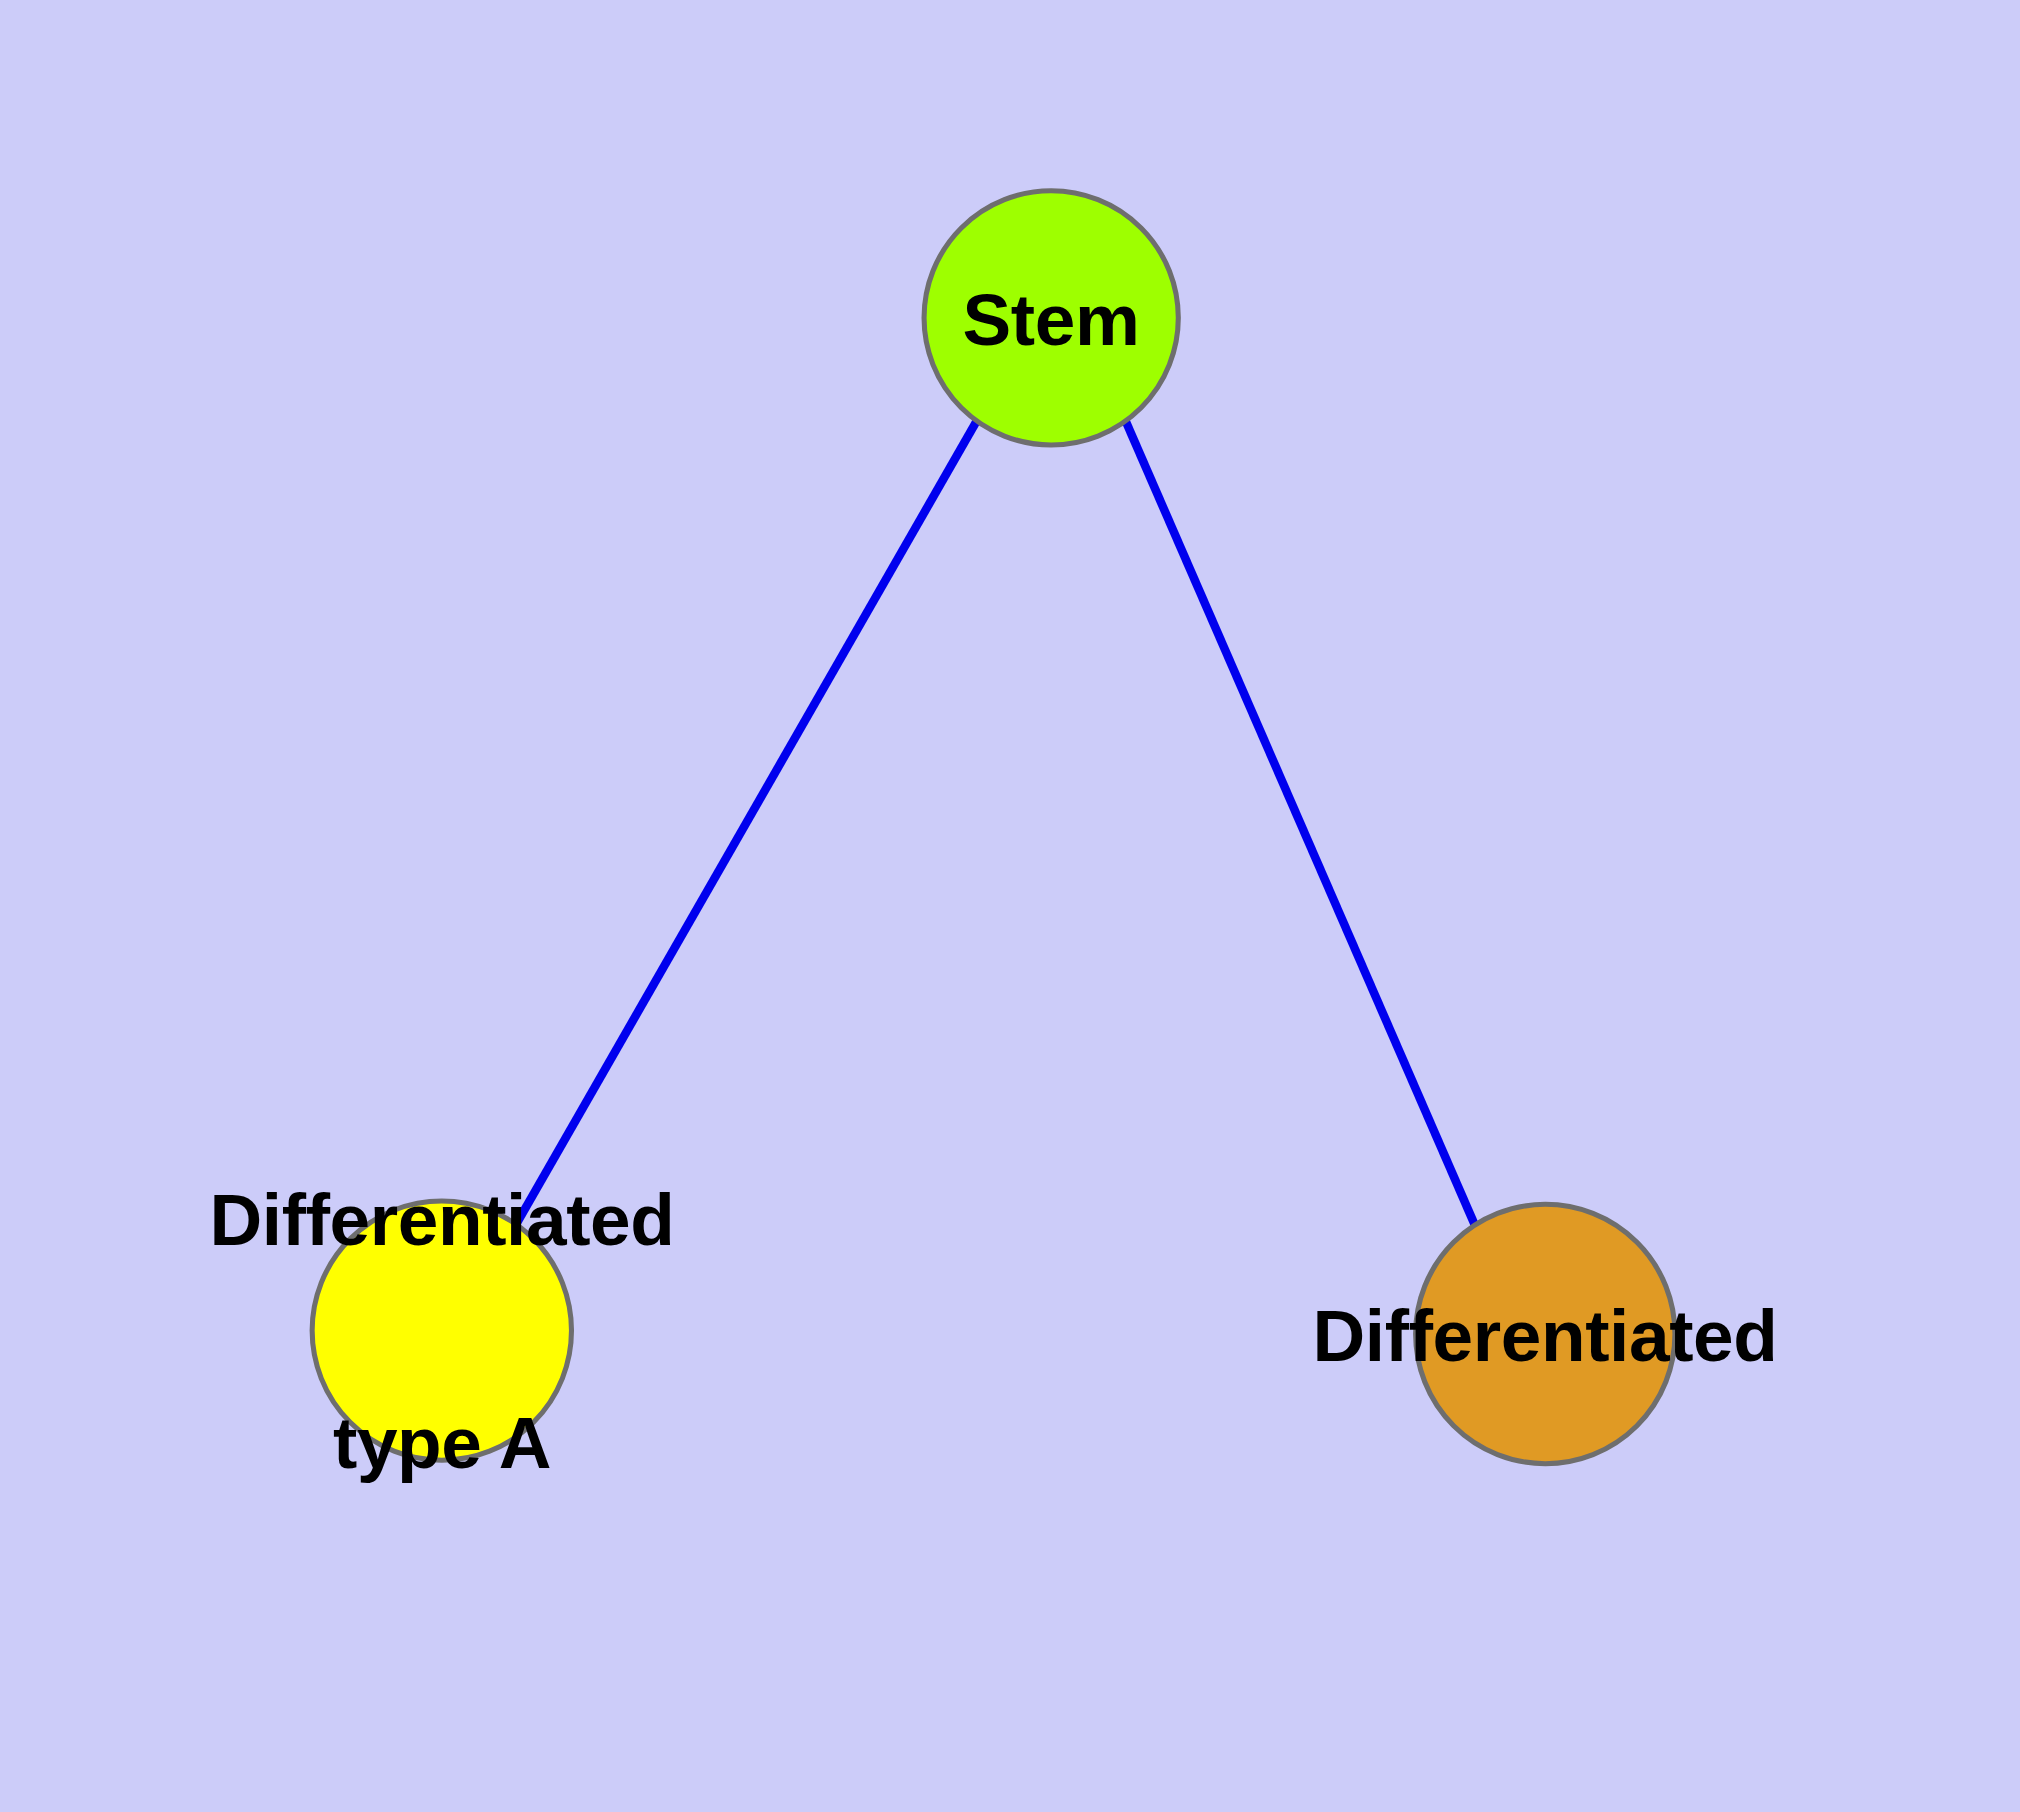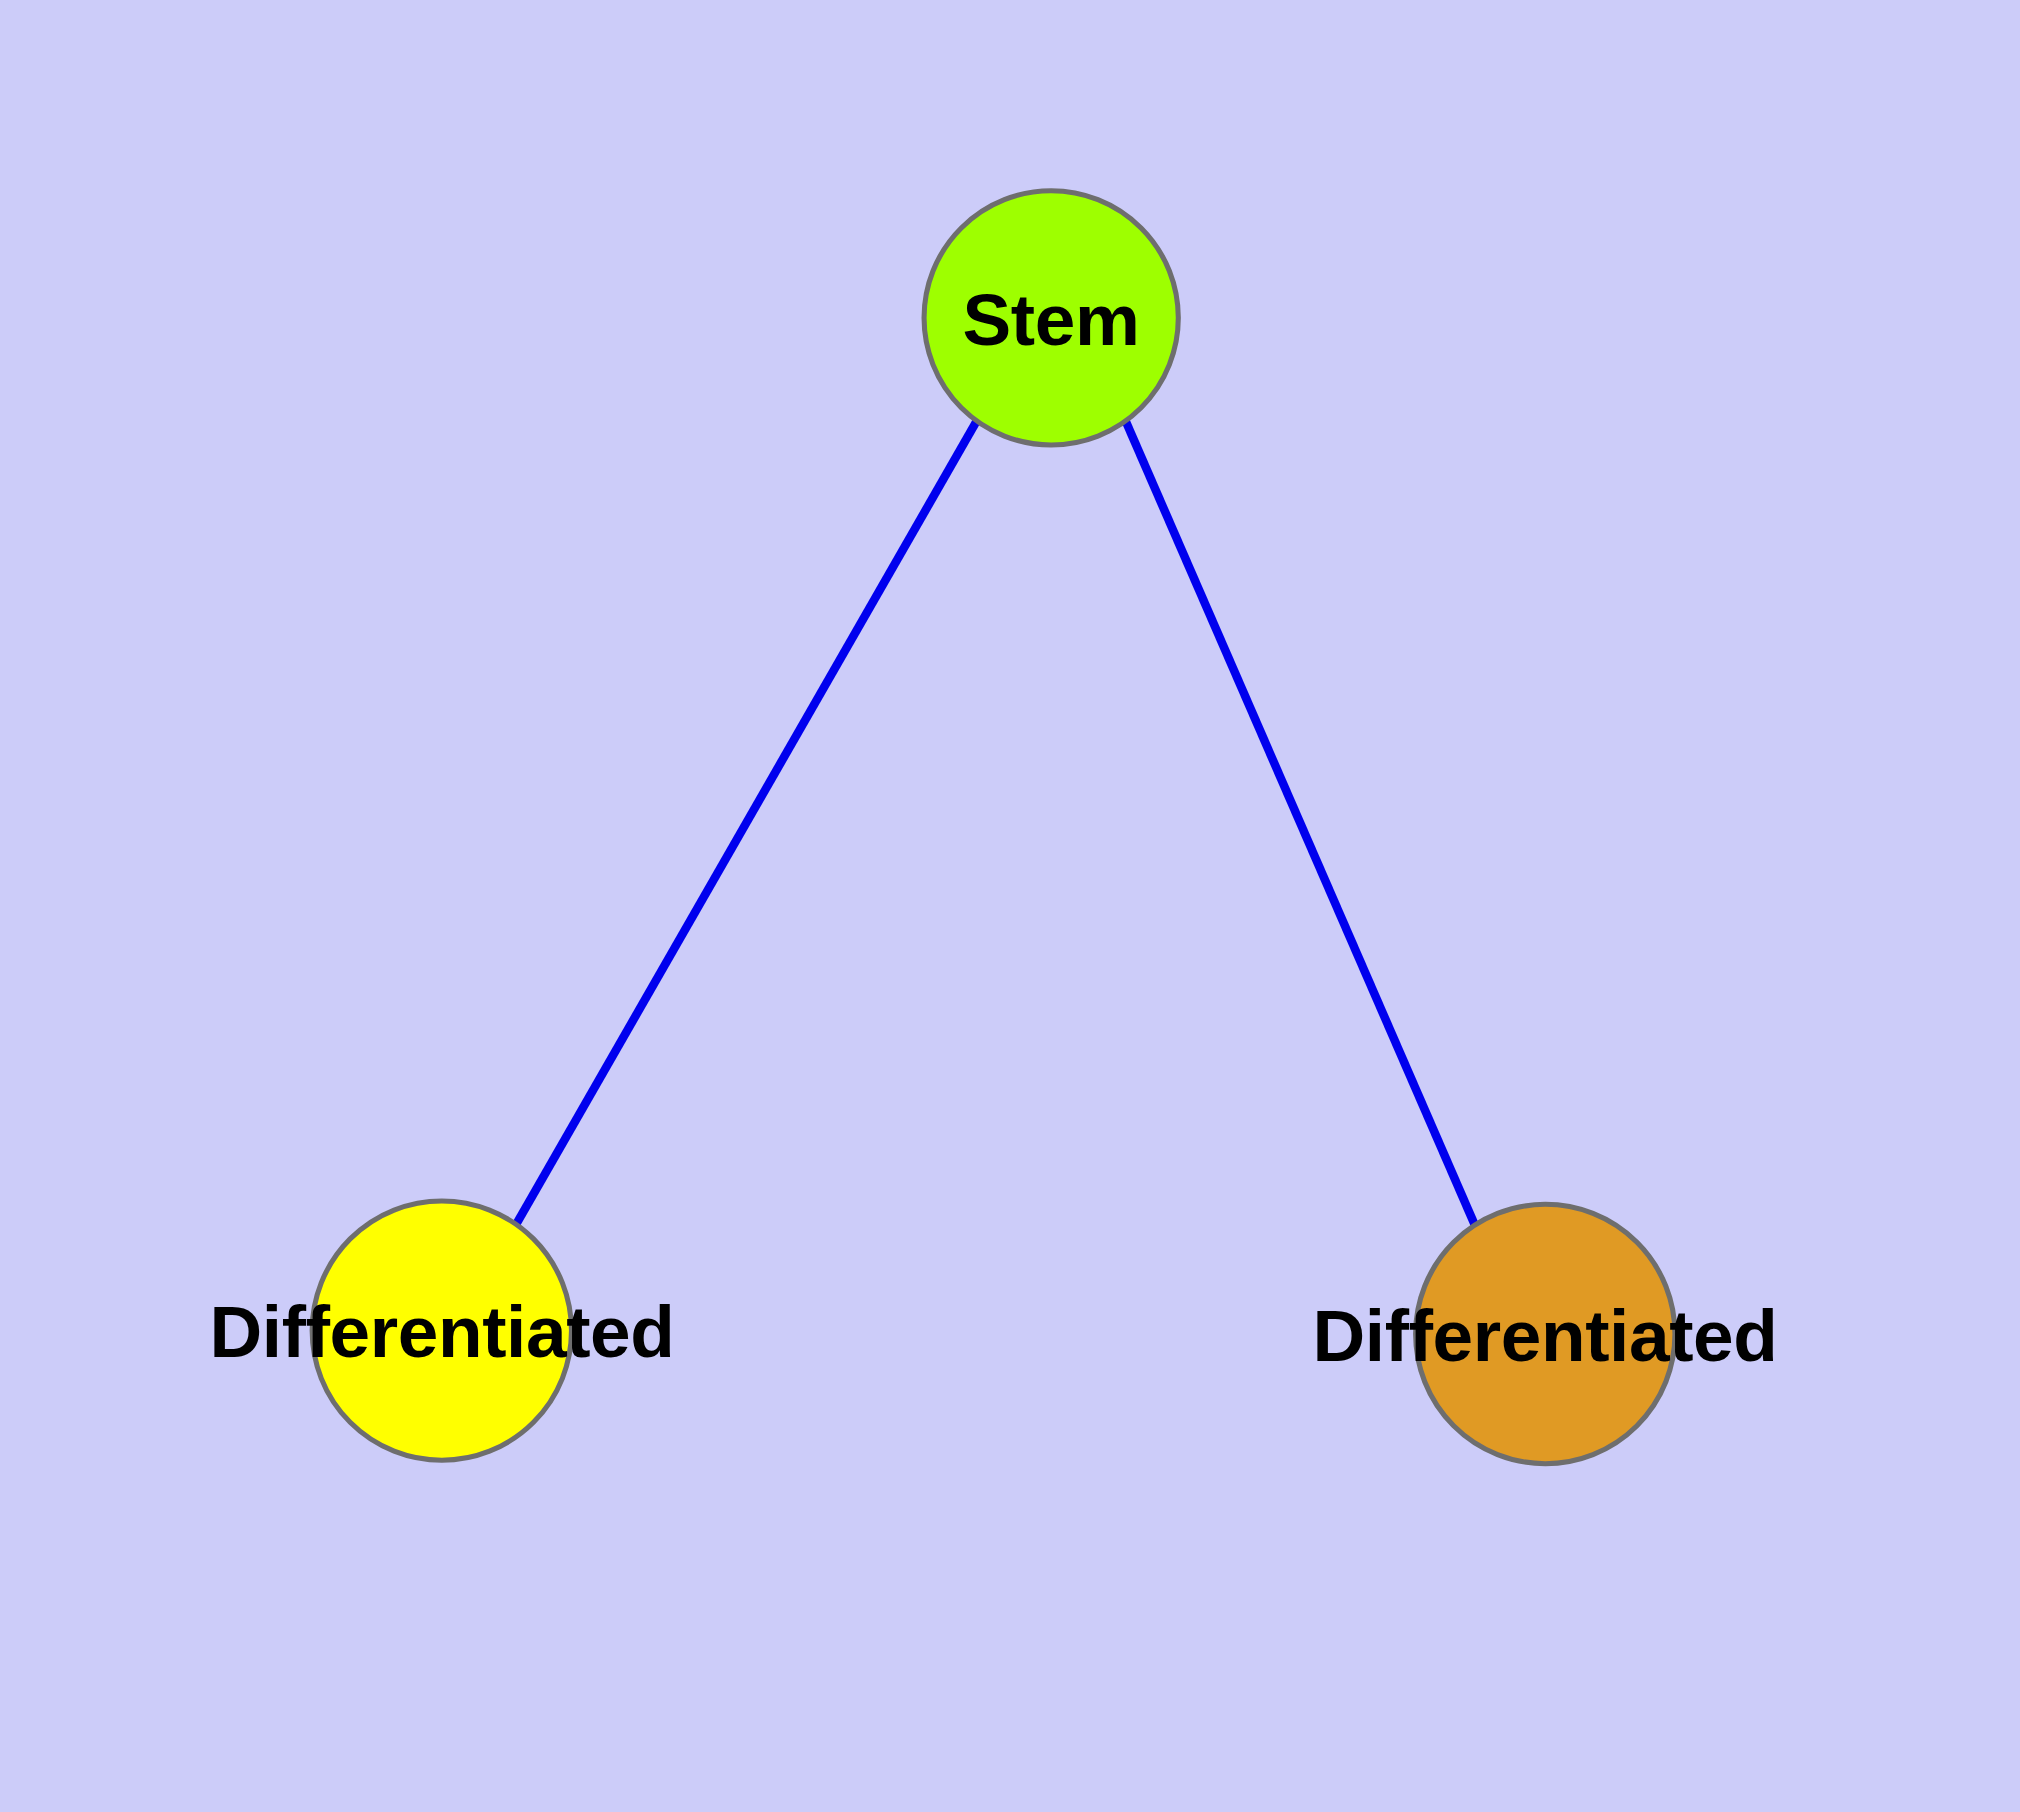--- a/index.html
+++ b/index.html
@@ -50,20 +50,21 @@
       <circle cx="1240" cy="375" r="150" fill="#9eff00" stroke="#6e6e6e" stroke-width="6"></circle>
       <circle cx="521" cy="1570" r="153" fill="#ffff00" stroke="#6e6e6e" stroke-width="6"></circle>
       <circle cx="1823" cy="1574" r="153" fill="#e09a24" stroke="#6e6e6e" stroke-width="6"></circle>
     </g>
   </svg>
 
   <div class="node-label" style="left: 1051px; top: 320px; color: rgb(0, 0, 0);">Stem</div>
 
   <div class="node-label" style="left: 442px; top: 1332px; color: rgb(0, 0, 0);">
     <div>Differentiated</div>
+    <div>type A</div>
   </div>
 
   <div class="node-label" style="left: 1545px; top: 1336px; color: rgb(0, 0, 0);">
     <div>Differentiated</div>
   </div>
 
 </div>
 
 
 </body></html>

